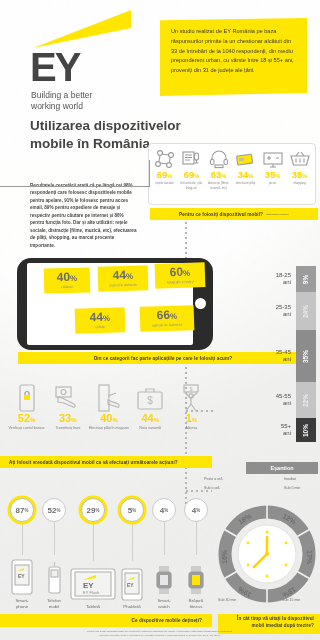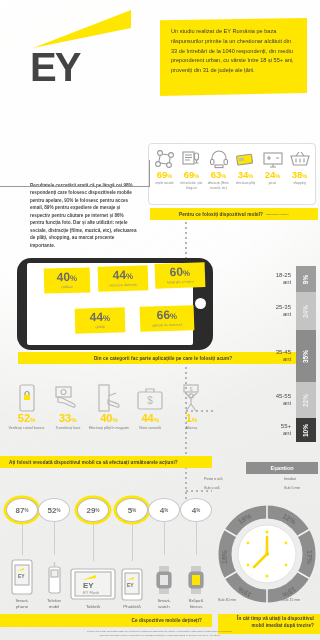--- a/index.html
+++ b/index.html
@@ -175,21 +175,21 @@
   .cn2 { left:204px; top:486px; }
   .cn3 { left:284px; top:477px; }
   .cn4 { left:284px; top:486px; }
   .cn5 { left:218px; top:598px; }
   .cn6 { left:282px; top:598px; }
 
   
   .dev-row { position:absolute; left:6px; top:498px; width:206px; height:112px; display:flex; }
   .dev-item { flex:1; display:flex; flex-direction:column; align-items:center; }
   .dev-bubble {
-    width:32px; height:24px; border-radius:50%; border:1.5px solid #c9c9c9;
+    width:24px; height:24px; border-radius:50%; border:1.5px solid #c9c9c9;
     background:#fff; display:flex; align-items:center; justify-content:center;
     font-size:8px; font-weight:bold; color:#6d6d6d; position:relative;
   }
   .dev-bubble.hl { box-shadow:0 0 0 2.5px #ffe600; border-color:#bdbdbd; }
   .dev-bubble i { font-size:4.5px; font-style:normal; }
   .dev-stem { width:1px; flex:1; background:#cfcfcf; min-height:6px; }
   .dev-art { height:40px; display:flex; align-items:flex-end; justify-content:center; }
   .dev-lbl { font-size:4.4px; line-height:1.4; color:#6d6d6d; text-align:center; margin-top:3px; }
 
   .footer {
@@ -202,25 +202,30 @@
 
 <div class="bgwash"></div>
 <div class="grain"></div>
 
 <div class="wrap">
 
   <svg class="ey-beam" viewBox="0 0 100 40">
     <polygon points="0,38 98,0 98,18" fill="#ffe600"></polygon>
   </svg>
   <div class="ey-logo">EY</div>
+  <div class="ey-tag">
+    <div>Building a better</div>
+    <div>working world</div>
+  </div>
 
   <div class="intro-box">
     <p>Un studiu realizat de EY România pe baza răspunsurilor primite la un chestionar alcătuit din 33 de întrebări de la 1040 respondenți, din mediu preponderent urban, cu vârste între 18 și 55+ ani, proveniți din 31 de județe ale țării.</p>
   </div>
 
+  <div class="title">Utilizarea dispozitivelor mobile în România</div>
   <div class="body-copy">Rezultatele cercetării arată că pe lângă cei 98% respondenți care folosesc dispozitivele mobile pentru apelare, 91% le folosesc pentru acces email, 89% pentru expediere de mesaje și respectiv pentru căutare pe internet și 86% pentru funcția foto. Dar și alte utilizări: rețele sociale, distracție (filme, muzică, etc), efectuarea de plăți, shopping, au marcat procente importante.</div>
 
   <div class="connector-v"></div>
   <div class="connector-h"></div>
 
   <div class="usage-card">
     <div class="usage-row">
 
       <div class="usage-item">
         <div class="usage-ico">
@@ -273,21 +278,21 @@
         <div class="usage-lbl">efectuare plăți</div>
       </div>
 
       <div class="usage-item">
         <div class="usage-ico">
           <svg width="22" height="20" viewBox="0 0 22 20" fill="none" stroke="#9a9a9a" stroke-width="1.1">
             <rect x="2" y="4" width="18" height="11"></rect>
             <path d="M5 9h4 M7 7v4 M14 9h3 M11 15v3 M8 18h6"></path>
           </svg>
         </div>
-        <div class="usage-pct"><span>24</span><i>%</i></div>
+        <div class="usage-pct"><span>35</span><i>%</i></div>
         <div class="usage-lbl">jocuri</div>
       </div>
 
       <div class="usage-item">
         <div class="usage-ico">
           <svg width="22" height="20" viewBox="0 0 22 20" fill="none" stroke="#9a9a9a" stroke-width="1.1">
             <path d="M2 7h18l-2.5 9H4.5z"></path>
               <path d="M7 7l3-4 M15 7l-3-4"></path>
             <path d="M7 9.5v4 M11 9.5v4 M15 9.5v4"></path>
           </svg>

